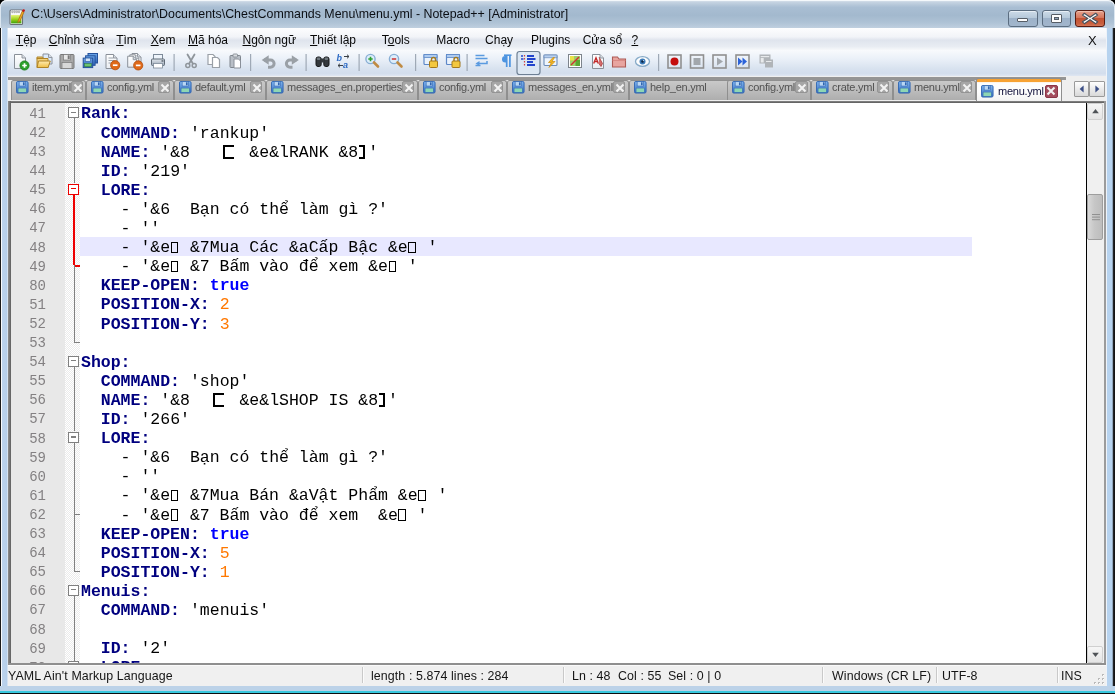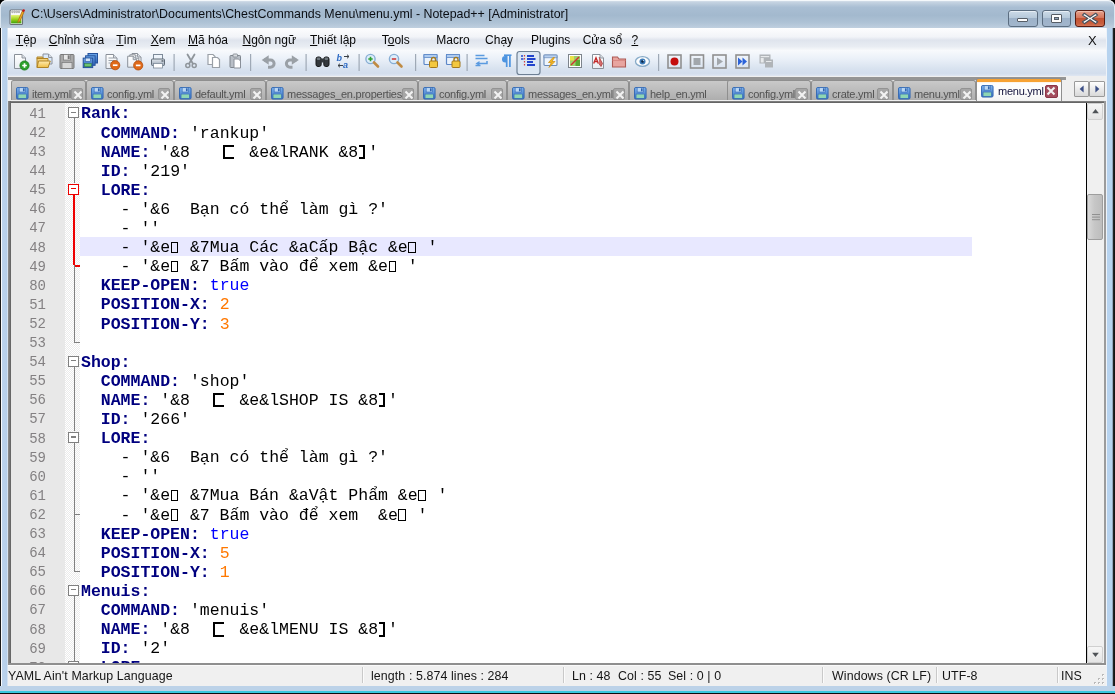--- a/index.html
+++ b/index.html
@@ -12,39 +12,39 @@
 #ttext{left:31px;top:7px;font-size:12.4px;color:#0c0f14;letter-spacing:0px}
 .cbtn{top:10px;height:16.5px;border-radius:3px}
 
 #menu{left:2px;top:28px;width:1111px;height:22px;background:linear-gradient(to bottom,#fdfdfe 0%,#f2f4f8 40%,#dfe4ed 55%,#e9edf3 85%,#f6f8fa 100%);border-left:6px solid #bcd3ec;}
 .mi{top:4px;font-size:12px;color:#070707}
 
 #tools{left:2px;top:50px;width:1111px;height:26px;background:linear-gradient(to bottom,#f8fafd 0%,#eaf0f8 35%,#d8e2ef 72%,#d3deed 90%,#dfe7f2 100%);border-left:6px solid #bcd3ec}
 
 #tabbar{left:2px;top:76px;width:1111px;height:27px;background:#efefef;border-left:6px solid #bcd3ec}
 #tabstrip{left:8px;top:77px;width:1058px;height:3px;background:#959595}
-.tab{top:79.5px;height:20.5px;background:linear-gradient(to bottom,#c9c9c9 0%,#bdbdbd 45%,#aeaeae 100%);border:1px solid #8f8f8f;border-bottom:none;border-radius:2.5px 2.5px 0 0;display:flex;align-items:flex-end;padding-left:4px;font-size:11px;letter-spacing:-0.25px;color:#525252;overflow:hidden}
+.tab{top:79.5px;height:20.5px;background:linear-gradient(to bottom,#c9c9c9 0%,#bdbdbd 45%,#aeaeae 100%);border:1px solid #8f8f8f;border-bottom:none;border-radius:2.5px 2.5px 0 0;display:flex;align-items:flex-start;padding-left:4px;font-size:11px;letter-spacing:-0.25px;color:#525252;overflow:hidden}
 .tab .fn{margin-left:3px;white-space:nowrap}
 .tabx{position:relative;margin-left:auto;margin-right:3px;flex:none;width:12.5px;height:12.5px;border-radius:2px;background:#a6a6a6;border:1px solid #939393}
 .tabx svg{position:absolute;left:1px;top:1px}
 #atab{left:976px;top:77.5px;width:86px;height:23px;background:linear-gradient(to bottom,#f7a233 0%,#f7a233 15%,#fdfdfd 16%,#fdfdfd 60%,#f2f2f2 100%);border:1px solid #8f8f8f;border-bottom:none;border-radius:2.5px 2.5px 0 0;display:flex;align-items:center;padding-left:4px;padding-top:3px;font-size:11px;letter-spacing:-0.25px;color:#10103a;z-index:5;overflow:hidden}
 #atabx{position:relative;margin-left:auto;margin-right:3px;flex:none;width:13px;height:13px;border-radius:2px;background:#a34d5e;border:1px solid #8c3648}
 
 #edtop{left:8px;top:100.5px;width:1098px;height:2.5px;background:linear-gradient(to bottom,#898989,#5a5a5a)}
 #edleft{left:8px;top:100.5px;width:3px;height:564px;background:linear-gradient(to right,#8f8f8f,#5f5f5f)}
 #edright{left:1103.5px;top:100.5px;width:2px;height:564px;background:#9b9b9b}
 #edbot{left:8px;top:662.5px;width:1097.5px;height:2px;background:#8f8f8f}
 #nummargin{left:11px;top:103px;width:54px;height:559.5px;background:#e8e8e8}
 #foldmargin{left:65px;top:103px;width:15.2px;height:559.5px;background-color:#fff;background-image:conic-gradient(#ebebeb 25%,#ffffff 0 50%,#ebebeb 0 75%,#ffffff 0);background-size:2px 2px}
 #txtarea{left:80.2px;top:103px;width:1006.3px;height:559.5px;background:#fff}
 #ed{left:0;top:103px;width:972px;height:559.5px;overflow:hidden}
 .ln{position:absolute;left:11px;width:35px;text-align:right;font:14px/19.1px "Liberation Mono",monospace;color:#838082}
 .row{position:absolute;left:81px;font:16.5px/19.1px "Liberation Mono",monospace;white-space:pre;color:#000}
 .k{color:#00007f;font-weight:bold}
-.t{color:#0000ff;font-weight:normal}
+.t{color:#0000ff;font-weight:bold}
 .n{color:#ff7800}
 .box{display:inline-block;width:7.4px;height:11.5px;border:1.3px solid #000;margin-left:0.6px;margin-right:1.9px;vertical-align:-1px}
 .lb{display:inline-block;width:19.8px;vertical-align:-2.6px}
 .lb i{display:block;margin-left:3px;width:11px;height:14.6px;border-left:2.7px solid #000;border-top:2.6px solid #000;border-bottom:2.6px solid #000}
 .rb{display:inline-block;width:9.9px;vertical-align:-2.6px}
 .rb i{display:block;margin-left:0.5px;width:6.5px;height:14.6px;border-right:2.7px solid #000;border-top:2.6px solid #000;border-bottom:2.6px solid #000}
 #hline{left:80.2px;width:1006.3px;height:19.1px;background:#e8e8ff}
 .fv{position:absolute;width:1.1px;background:#808080}
 .fvr{position:absolute;width:1.6px;background:#ee0000}
 .fh{position:absolute;height:1.1px;background:#808080}
@@ -633,21 +633,20 @@
 <div class="row" style="top:326.1px"><span>  </span><span class="k">LORE:</span></div>
 <div class="row" style="top:345.2px"><span>    - '&amp;6  Bạn có thể làm gì ?'</span></div>
 <div class="row" style="top:364.3px"><span>    - ''</span></div>
 <div class="row" style="top:383.4px"><span>    - '&amp;e</span><span class="box"></span><span> &amp;7Mua Bán &amp;aVật Phẩm &amp;e</span><span class="box"></span><span> '</span></div>
 <div class="row" style="top:402.5px"><span>    - '&amp;e</span><span class="box"></span><span> &amp;7 Bấm vào để xem  &amp;e</span><span class="box"></span><span> '</span></div>
 <div class="row" style="top:421.6px"><span>  </span><span class="k">KEEP-OPEN:</span><span> </span><span class="t">true</span></div>
 <div class="row" style="top:440.7px"><span>  </span><span class="k">POSITION-X:</span><span> </span><span class="n">5</span></div>
 <div class="row" style="top:459.8px"><span>  </span><span class="k">POSITION-Y:</span><span> </span><span class="n">1</span></div>
 <div class="row" style="top:478.9px"><span class="k">Menuis:</span></div>
 <div class="row" style="top:498.0px"><span>  </span><span class="k">COMMAND:</span><span> 'menuis'</span></div>
-<div class="row" style="top:517.1px"><span>  </span><span class="k">NAME:</span><span> '&amp;8  </span><span class="lb"><i></i></span><span> &amp;e&amp;lMENU IS &amp;8</span><span class="rb"><i></i></span><span>'</span></div>
 <div class="row" style="top:536.2px"><span>  </span><span class="k">ID:</span><span> '2'</span></div>
 <div class="row" style="top:555.3px"><span>  </span><span class="k">LORE:</span></div>
 </div>
 <div id="sb" class="abs">
 <div class="sbtn" style="top:0"></div>
 <div class="sbtn" style="bottom:0"></div>
 <div id="sthumb">
         <div style="position:absolute;left:3.5px;top:19px;width:8px;height:1.2px;background:#909090;box-shadow:0 2.6px 0 #909090,0 5.2px 0 #909090"></div>
       </div>
 <svg style="position:absolute;left:0;top:0" width="17" height="17" viewBox="0 0 17 17">

